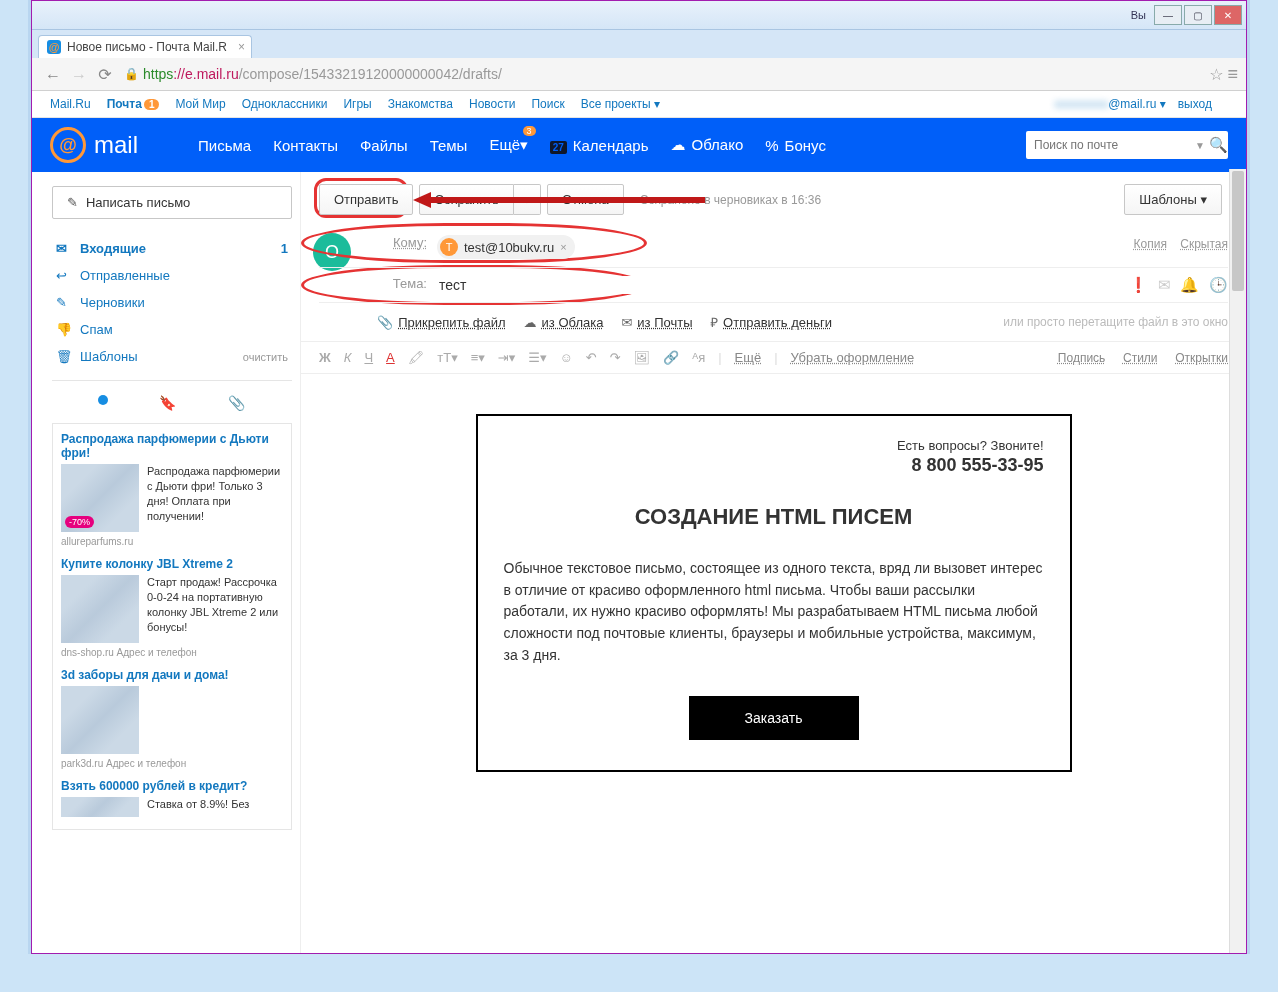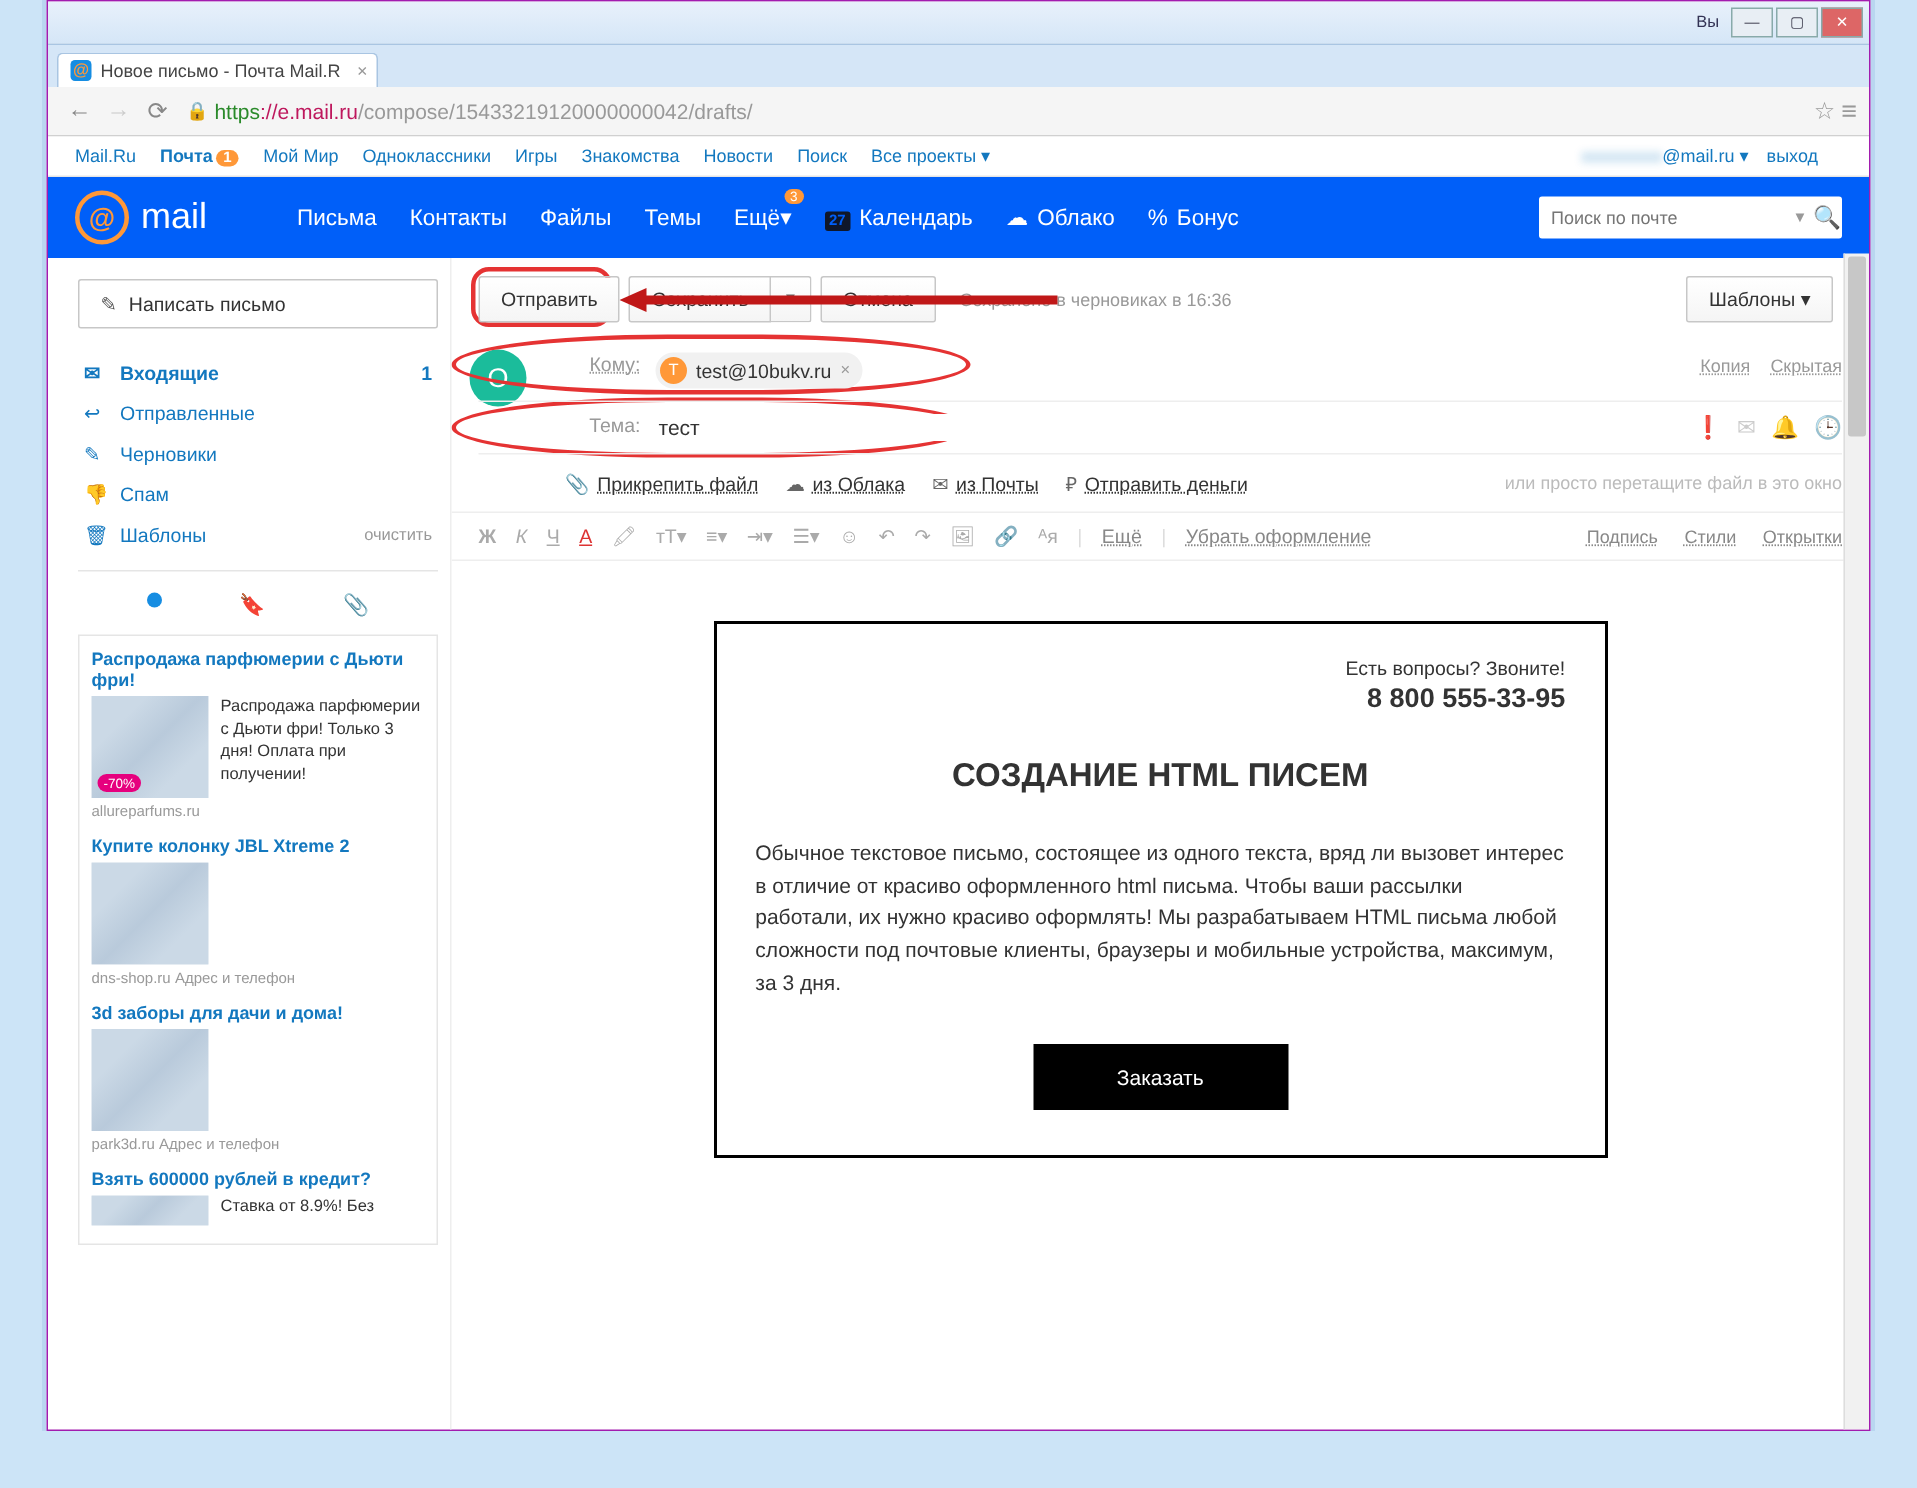--- a/index.html
+++ b/index.html
@@ -223,20 +223,21 @@
         <div class="ad-body">
             <div class="ad-img">
               <span class="ad-sale">-70%</span>
             </div>
             <div class="ad-text">Распродажа парфюмерии с Дьюти фри! Только 3 дня! Оплата при получении!</div>
           </div>
         <div class="ad-dom">allureparfums.ru</div>
         <a class="ad-title">Купите колонку JBL Xtreme 2</a>
         <div class="ad-body">
             <div class="ad-img"></div>
+            <div class="ad-text">Старт продаж! Рассрочка 0-0-24 на портативную колонку JBL Xtreme 2 или бонусы!</div>
           </div>
         <div class="ad-dom">dns-shop.ru   Адрес и телефон</div>
         <a class="ad-title">3d заборы для дачи и дома!</a>
         <div class="ad-body">
             <div class="ad-img"></div>
           </div>
         <div class="ad-dom">park3d.ru   Адрес и телефон</div>
         <a class="ad-title">Взять 600000 рублей в кредит?</a>
         <div class="ad-body">
             <div class="ad-img" style="height:20px"></div>

